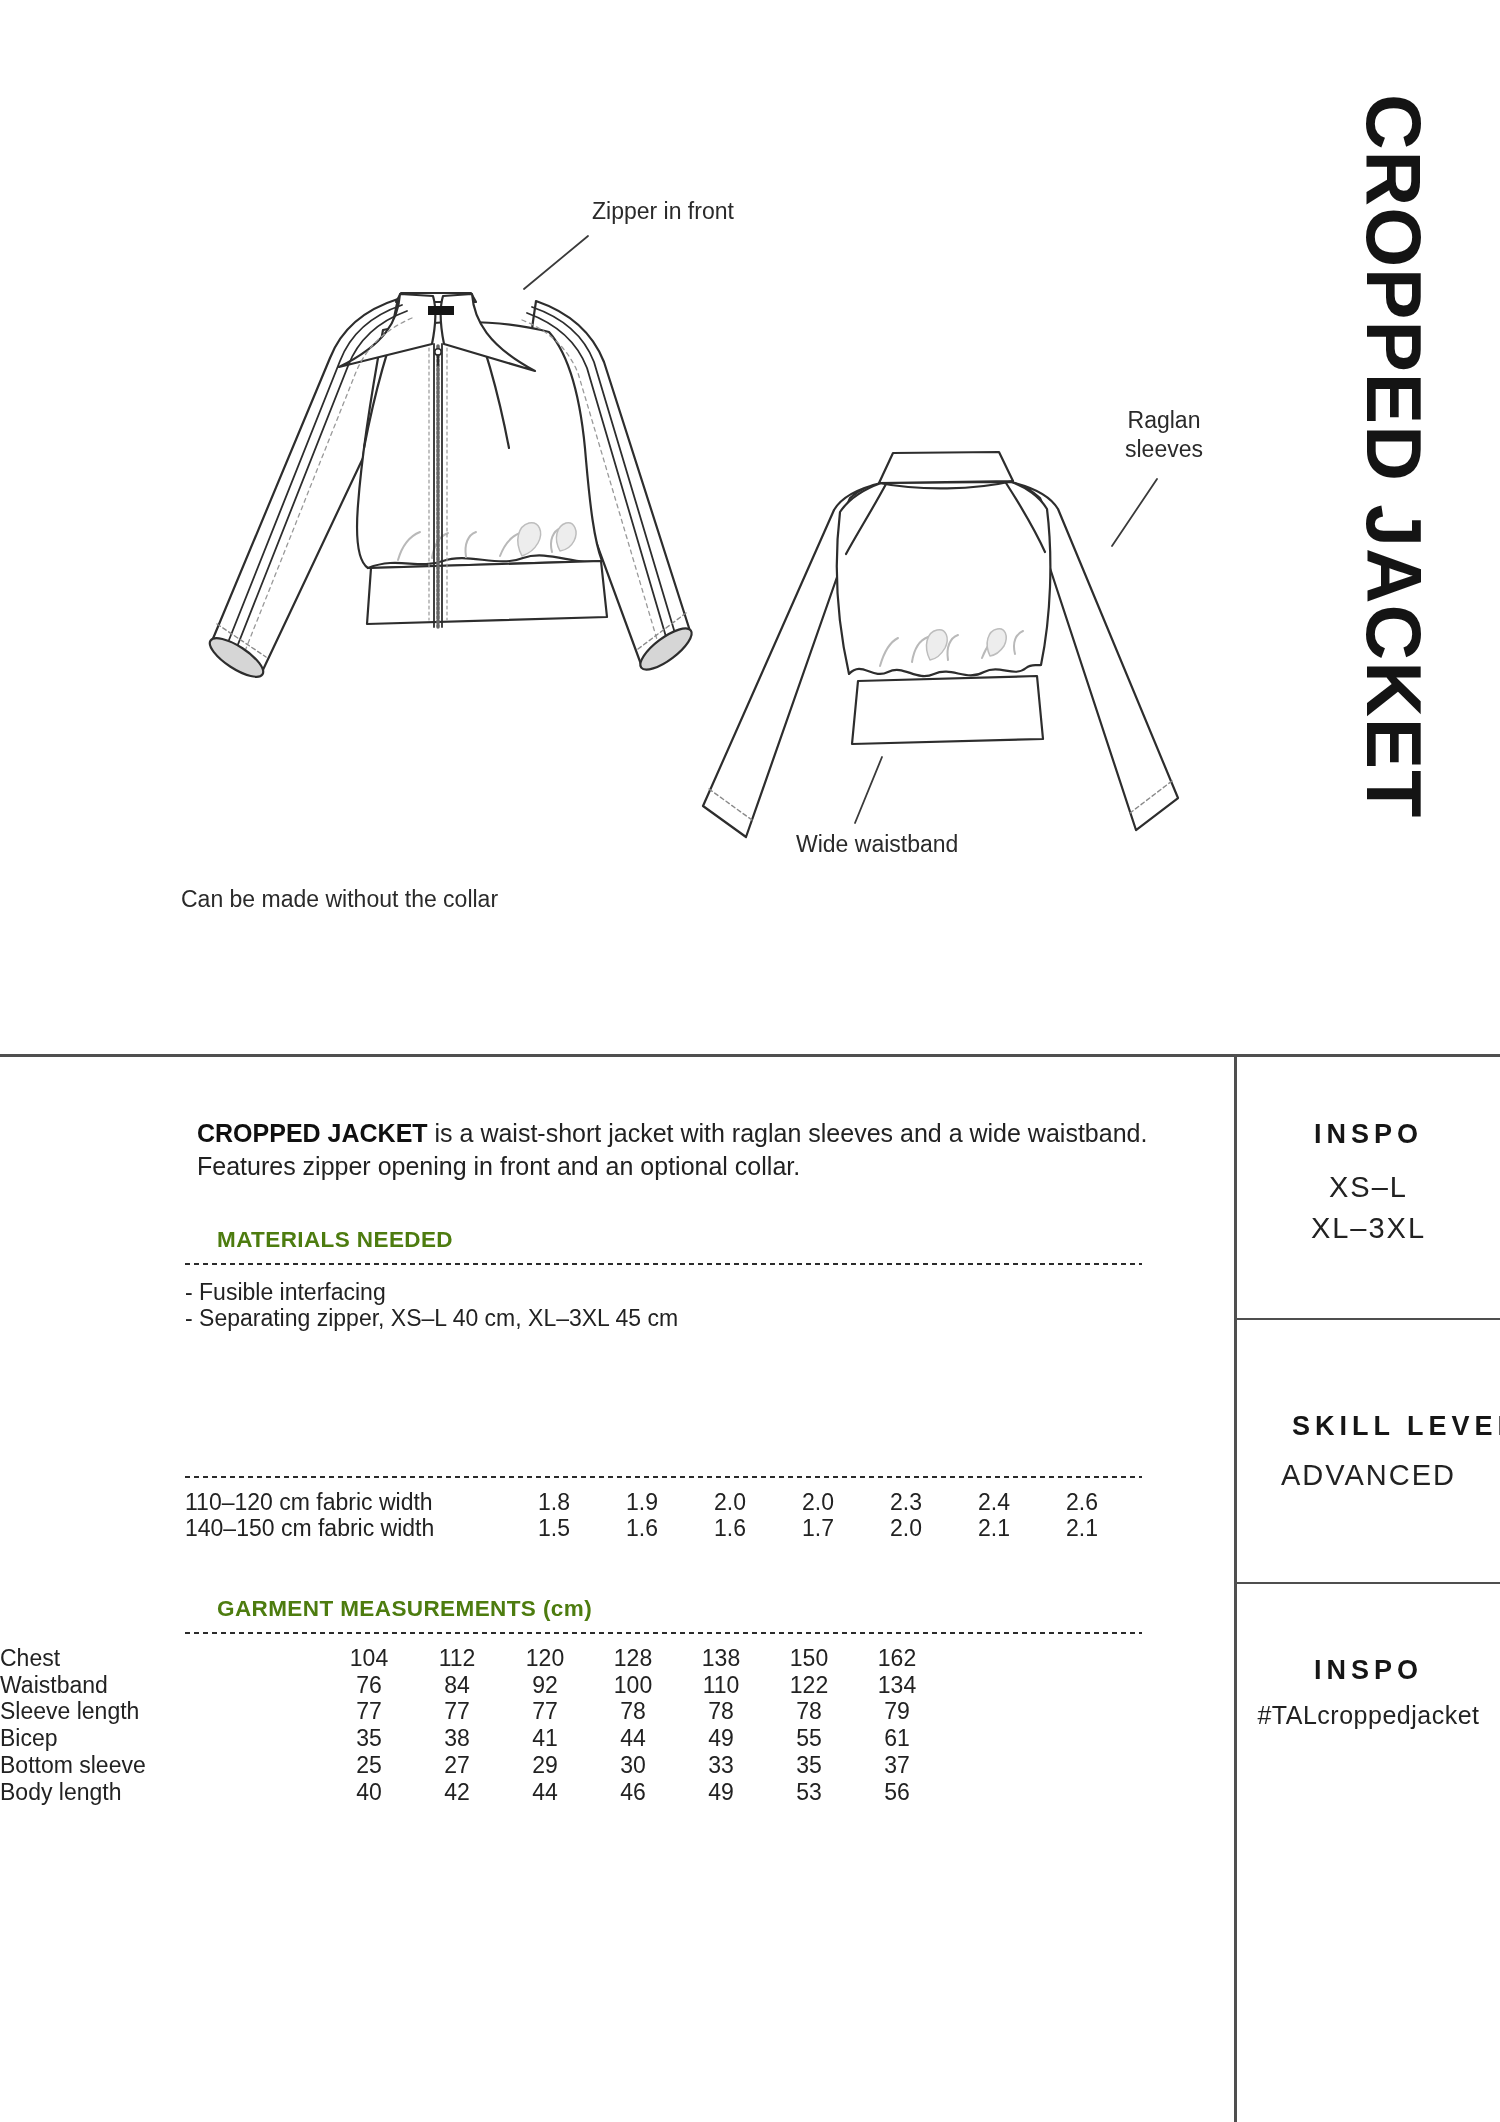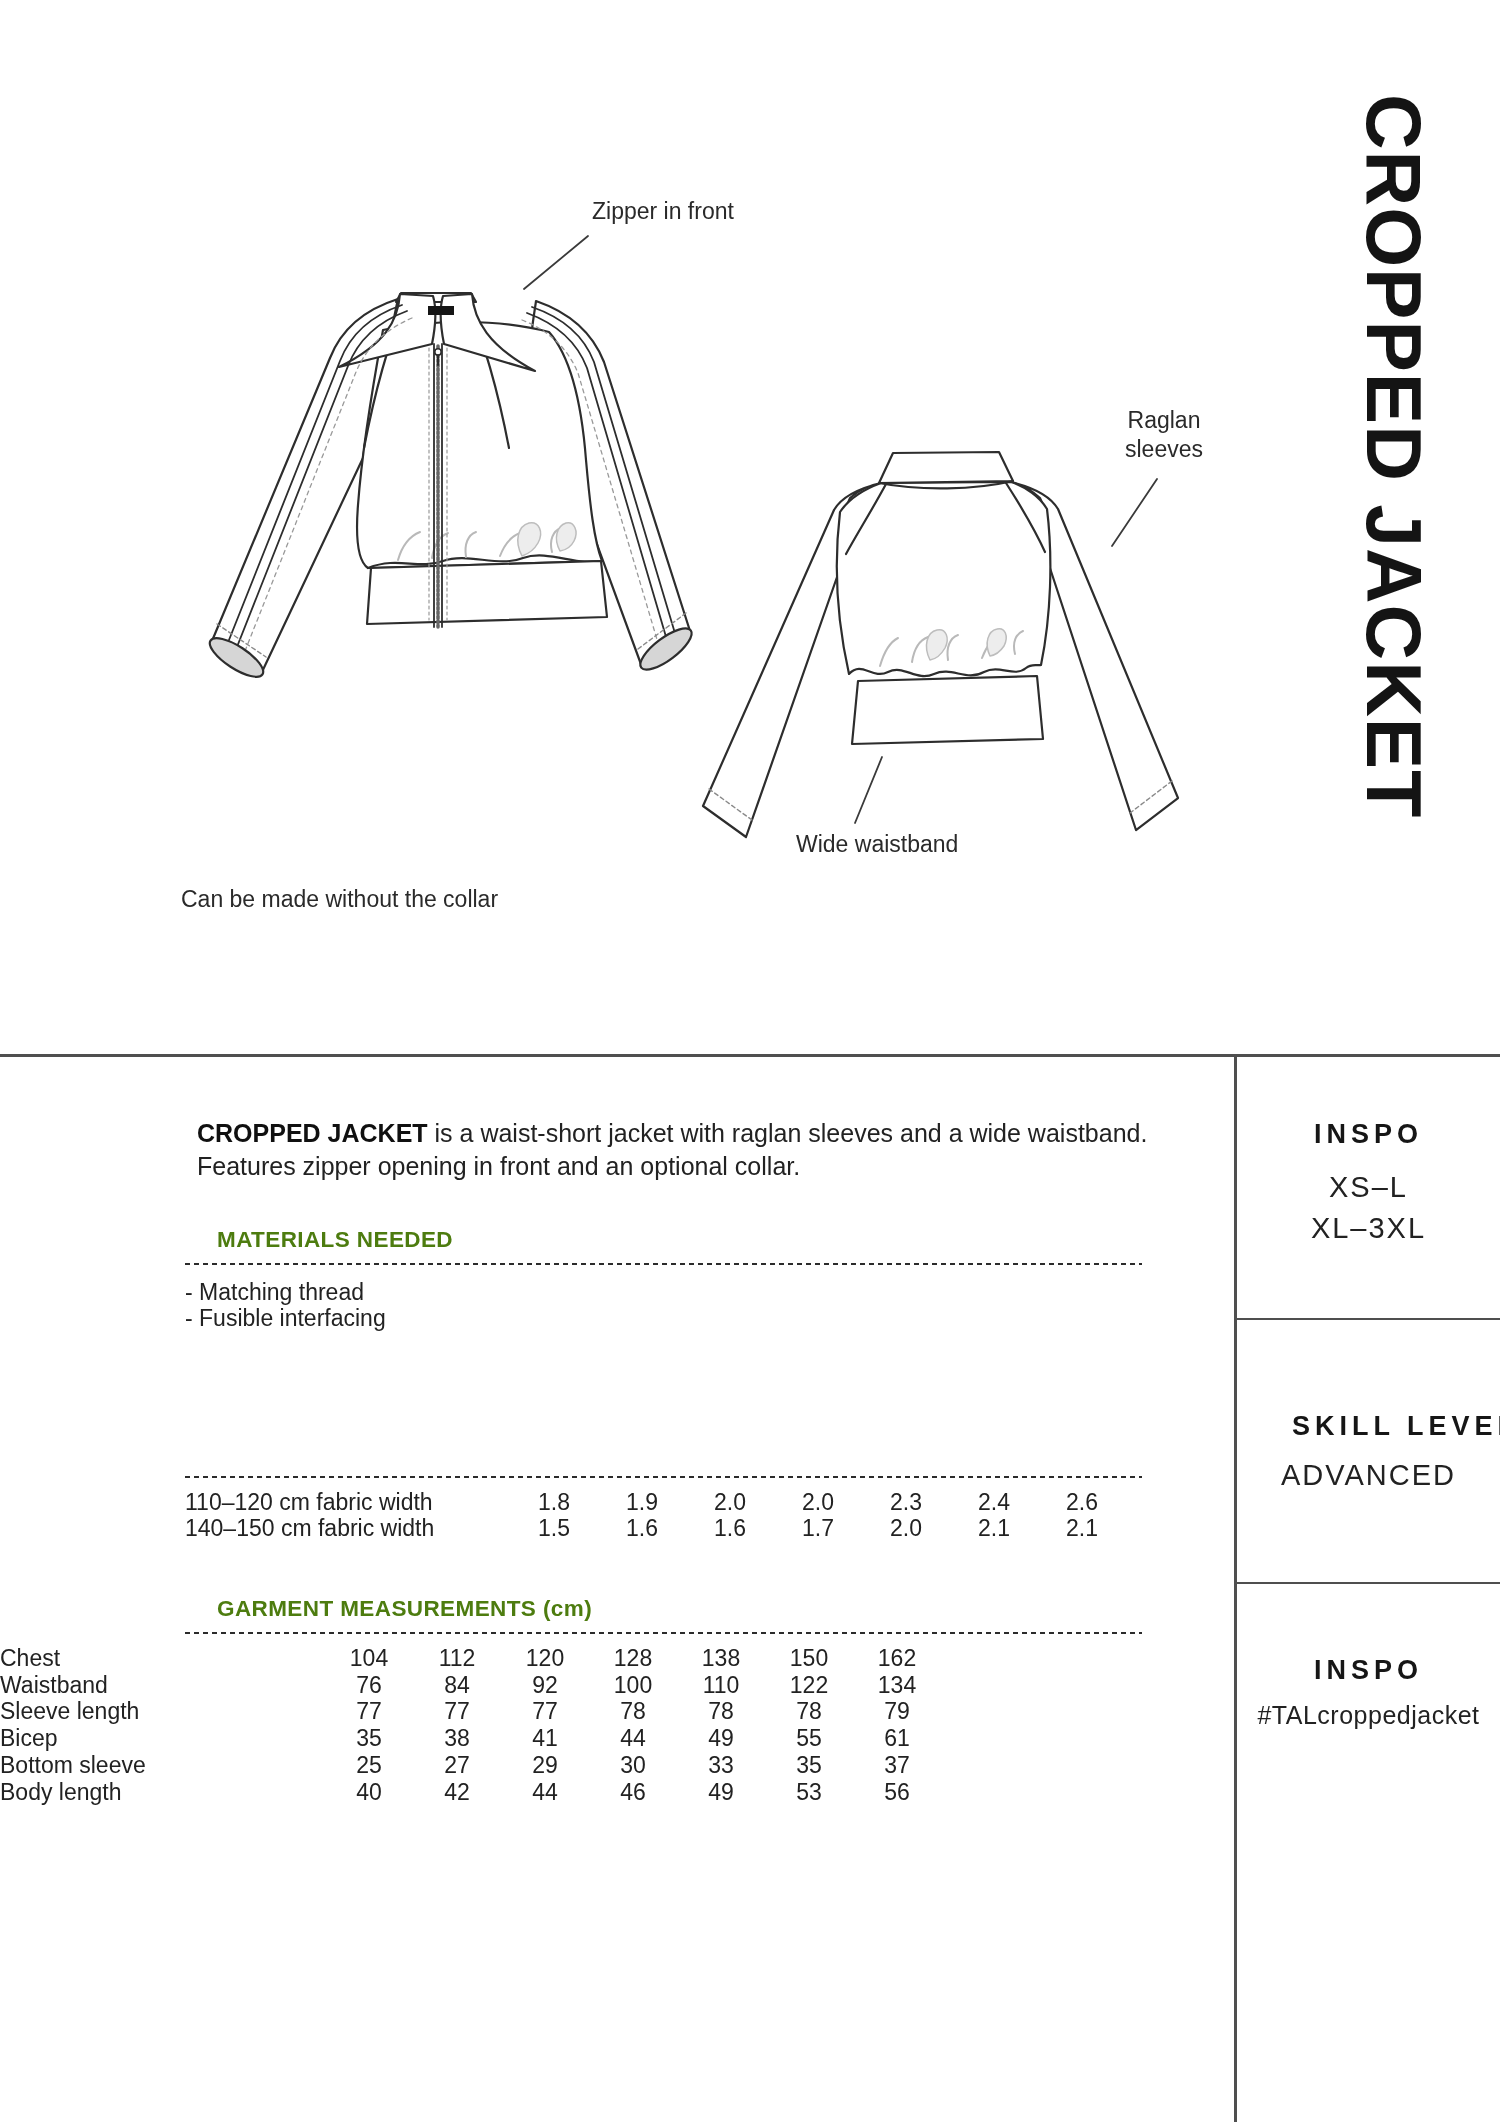--- a/index.html
+++ b/index.html
@@ -167,22 +167,22 @@
   <div class="side-div" style="top:1582px;"></div>
 
   <div class="desc">
     <div><b>CROPPED JACKET</b><span> is a waist-short jacket with raglan sleeves and a wide waistband.</span></div>
     <div>Features zipper opening in front and an optional collar.</div>
   </div>
 
   <div class="sec-heading" style="top:1227px;">MATERIALS NEEDED</div>
   <div class="dash-line" style="top:1263px;"></div>
   <div class="mat-list">
-    <div>- Matching thread</div>
     <div>- Fusible interfacing</div>
+    <div>- Separating zipper, XS–L 40 cm, XL–3XL 45 cm</div>
   </div>
 
   <div class="dash-line" style="top:1476px;"></div>
   <div class="grid-row" style="top:1489px;height:26px;">
     <div class="lbl">110–120 cm fabric width</div>
     <div class="c">1.8</div>
     <div class="c">1.9</div>
     <div class="c">2.0</div>
     <div class="c">2.0</div>
     <div class="c">2.3</div>

